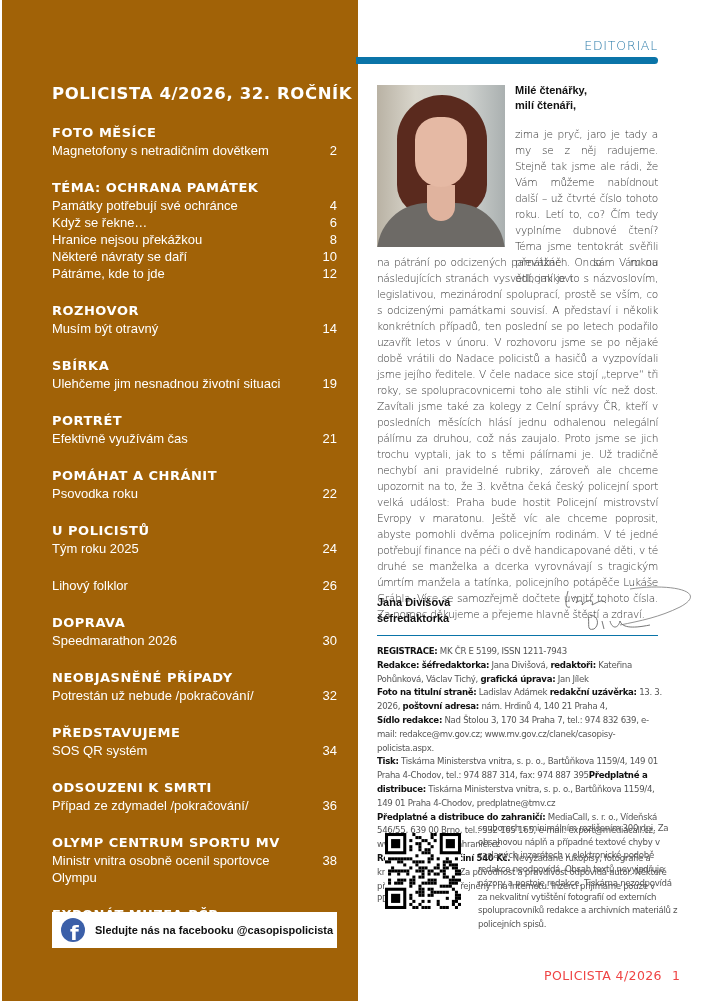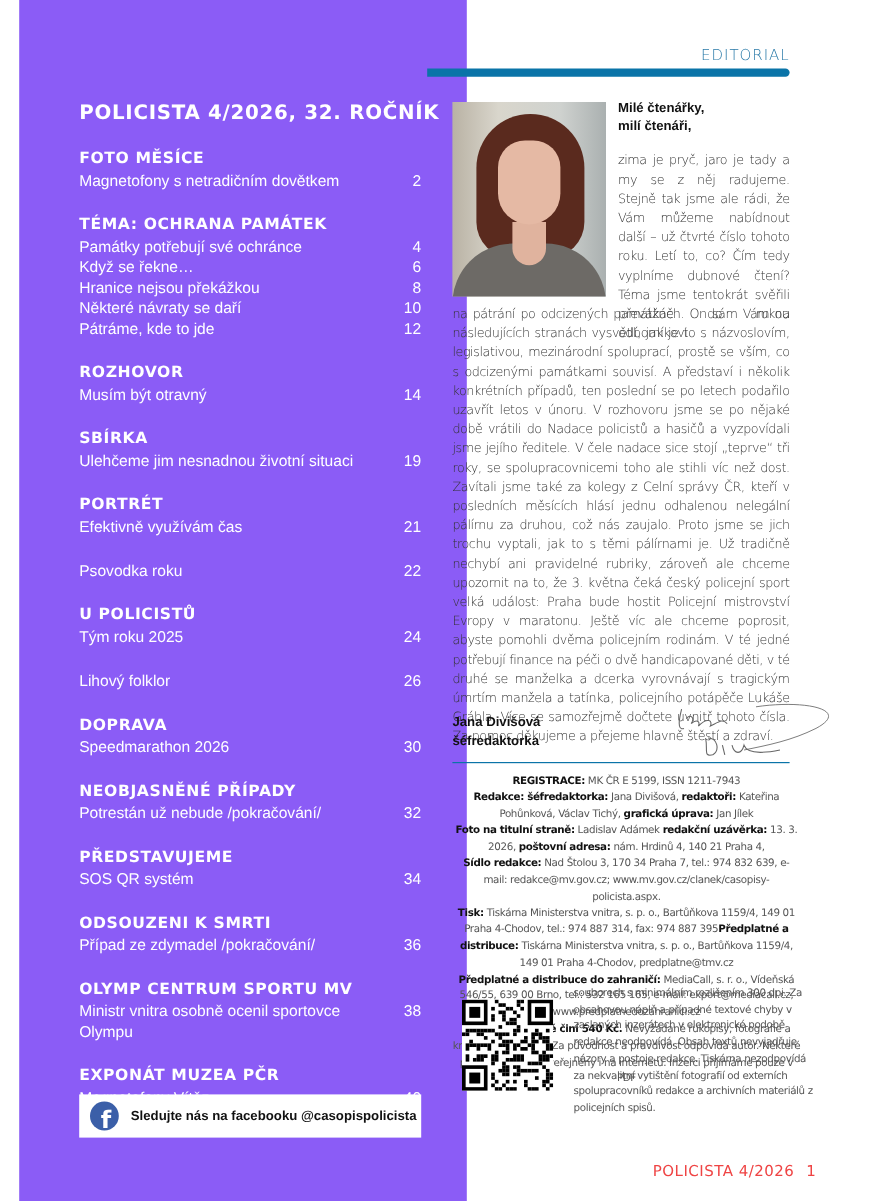--- a/index.html
+++ b/index.html
@@ -3,24 +3,23 @@
 <meta charset="utf-8">
 <style>
   html, body { margin: 0; padding: 0; }
   body {
     width: 726px; height: 1001px; position: relative; overflow: hidden;
     background: #ffffff;
     font-family: "Liberation Sans", "DejaVu Sans", sans-serif;
     color: #1e1e1e;
   }
   .sidebar {
-    position: absolute; left: 16px; top: 0; width: 356px; height: 1001px;
-    background: #8b5cf6;
+    position: absolute; left: 2px; top: 0; width: 356px; height: 1001px;
+    background: #a16207;
     color: #ffffff;
-    padding-left: 17px;
   }
   .issue-title {
     position: absolute; left: 50px; top: 84px;
     font-weight: 700; font-size: 16.5px; letter-spacing: 0.6px;
     font-family: "DejaVu Sans", sans-serif;
   }
   .toc { position: absolute; left: 50px; top: 124px; width: 285px; }
   .toc-section { margin-bottom: 20px; }
   .toc-heading {
     font-family: "DejaVu Sans", sans-serif;
@@ -102,21 +101,20 @@
   .signature-scribble { position: absolute; left: 560px; top: 585px; width: 160px; height: 50px; }
   .bottom-rule {
     position: absolute; left: 377px; top: 635px; width: 281px; height: 1px; background: #0a74a8;
   }
 
   .imprint {
     position: absolute; left: 377px; top: 645px; width: 290px;
     font-size: 8.6px; line-height: 13.8px; color: #555;
     font-family: "DejaVu Sans", sans-serif;
     letter-spacing: -0.3px;
-    text-align: center;
   }
   .imprint b { color: #111; }
   .qr {
     position: absolute; left: 385px; top: 833px; width: 76px; height: 76px;
   }
   .imprint-side {
     position: absolute; left: 478px; top: 822px; width: 200px;
     font-size: 8.6px; line-height: 13.7px; color: #555;
     font-family: "DejaVu Sans", sans-serif; letter-spacing: -0.3px;
   }
@@ -178,20 +176,21 @@
         </div>
       </div>
       <div class="toc-section">
         <div class="toc-heading">PORTRÉT</div>
         <div class="toc-item">
           <span>Efektivně využívám čas</span>
           <span class="pg">21</span>
         </div>
       </div>
       <div class="toc-section">
+        <div class="toc-heading">POMÁHAT A CHRÁNIT</div>
         <div class="toc-item">
           <span>Psovodka roku</span>
           <span class="pg">22</span>
         </div>
       </div>
       <div class="toc-section">
         <div class="toc-heading">U POLICISTŮ</div>
         <div class="toc-item">
           <span>Tým roku 2025</span>
           <span class="pg">24</span>

